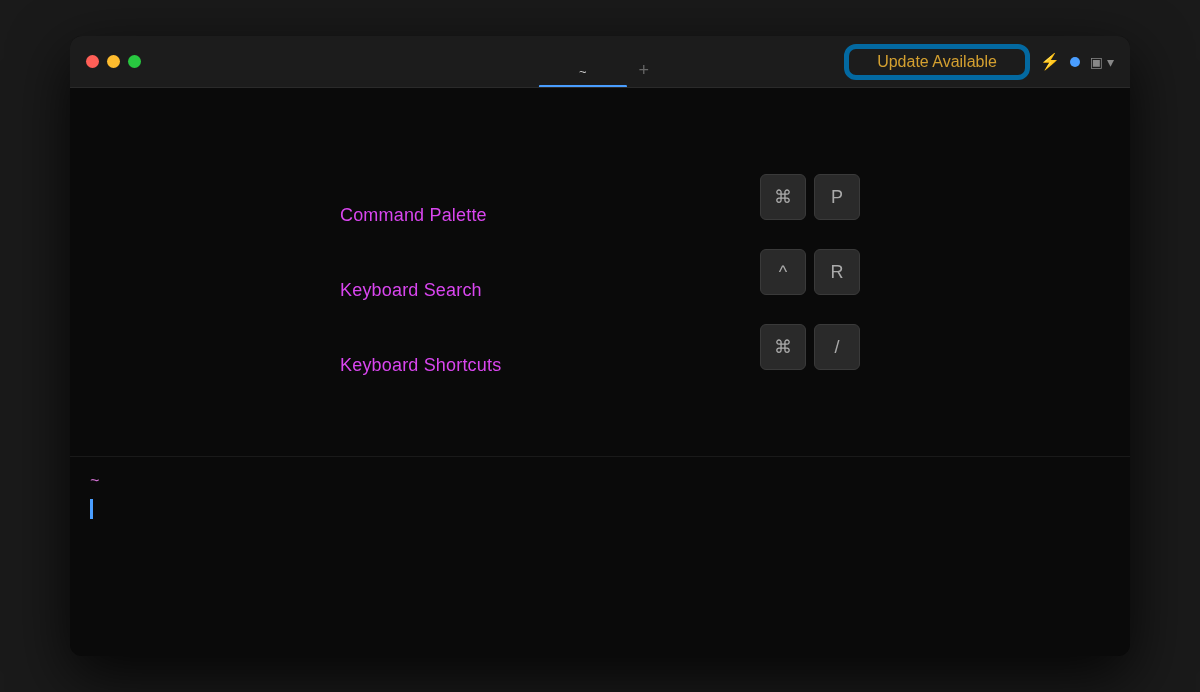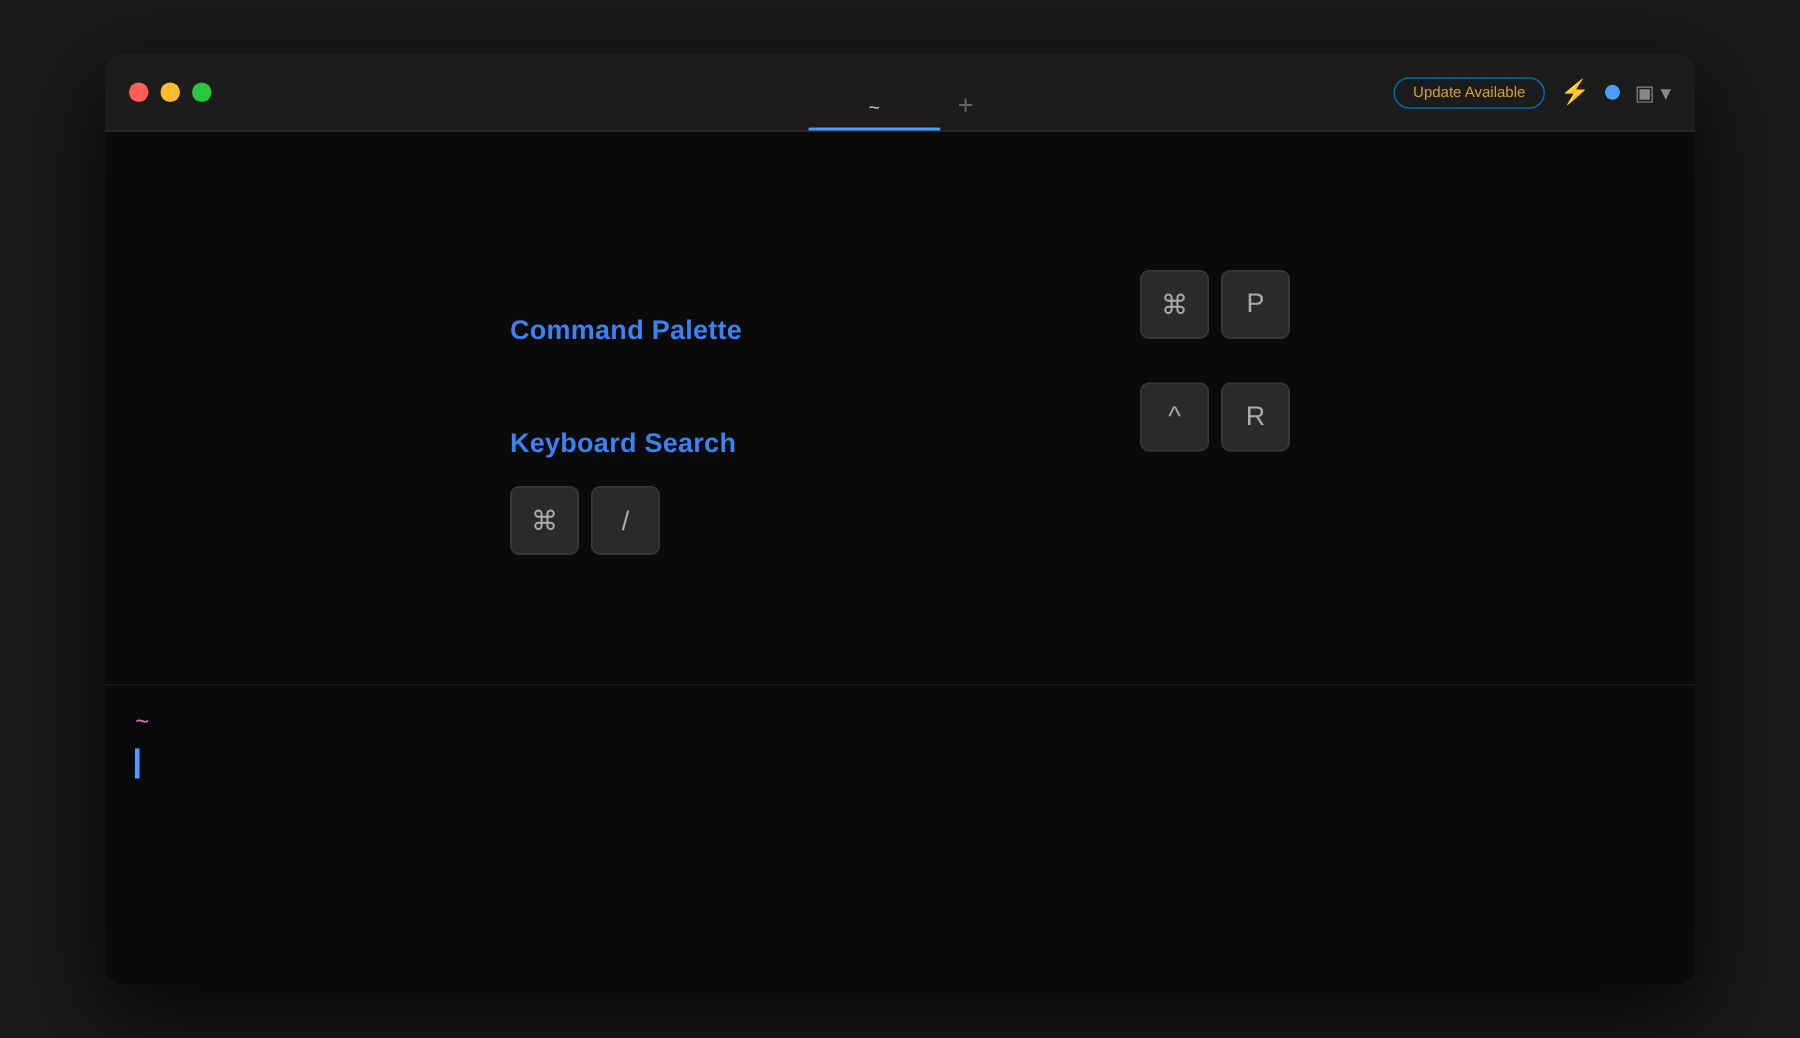--- a/index.html
+++ b/index.html
@@ -103,25 +103,25 @@
       position: absolute;
       right: 16px;
       top: 50%;
       transform: translateY(-50%);
       display: flex;
       align-items: center;
       gap: 10px;
     }
 
     .update-btn {
-      border: 1px solid #0369a1;
+      border: 5px solid #0369a1;
       background: transparent;
       color: #d4a030;
-      font-size: 10px;
-      padding: 4px 12px;
+      font-size: 16px;
+      padding: 4px 28px;
       border-radius: 12px;
       cursor: pointer;
     }
 
     .icon-bolt {
       color: #666;
       font-size: 16px;
       cursor: pointer;
     }
 
@@ -170,23 +170,23 @@
     }
 
     .shortcut-row {
       display: flex;
       align-items: center;
       justify-content: space-between;
       width: 520px;
     }
 
     .shortcut-label {
-      color: #3b82f6;
+      color: #d946ef;
       font-size: 18px;
-      font-weight: 700;
+      font-weight: 400;
       letter-spacing: 0.01em;
       margin-top: 36px;
     }
 
     .shortcut-keys {
       display: flex;
       gap: 8px;
     }
 
     .key-badge {
@@ -284,20 +284,21 @@
 
         <div class="shortcut-row">
           <span class="shortcut-label">Keyboard Search</span>
           <div class="shortcut-keys">
             <div class="key-badge">^</div>
             <div class="key-badge">R</div>
           </div>
         </div>
 
         <div class="shortcut-row">
+          <span class="shortcut-label">Keyboard Shortcuts</span>
           <div class="shortcut-keys">
             <div class="key-badge">⌘</div>
             <div class="key-badge">/</div>
           </div>
         </div>
 
       </div>
     </div>
 
     <div class="terminal-area">

